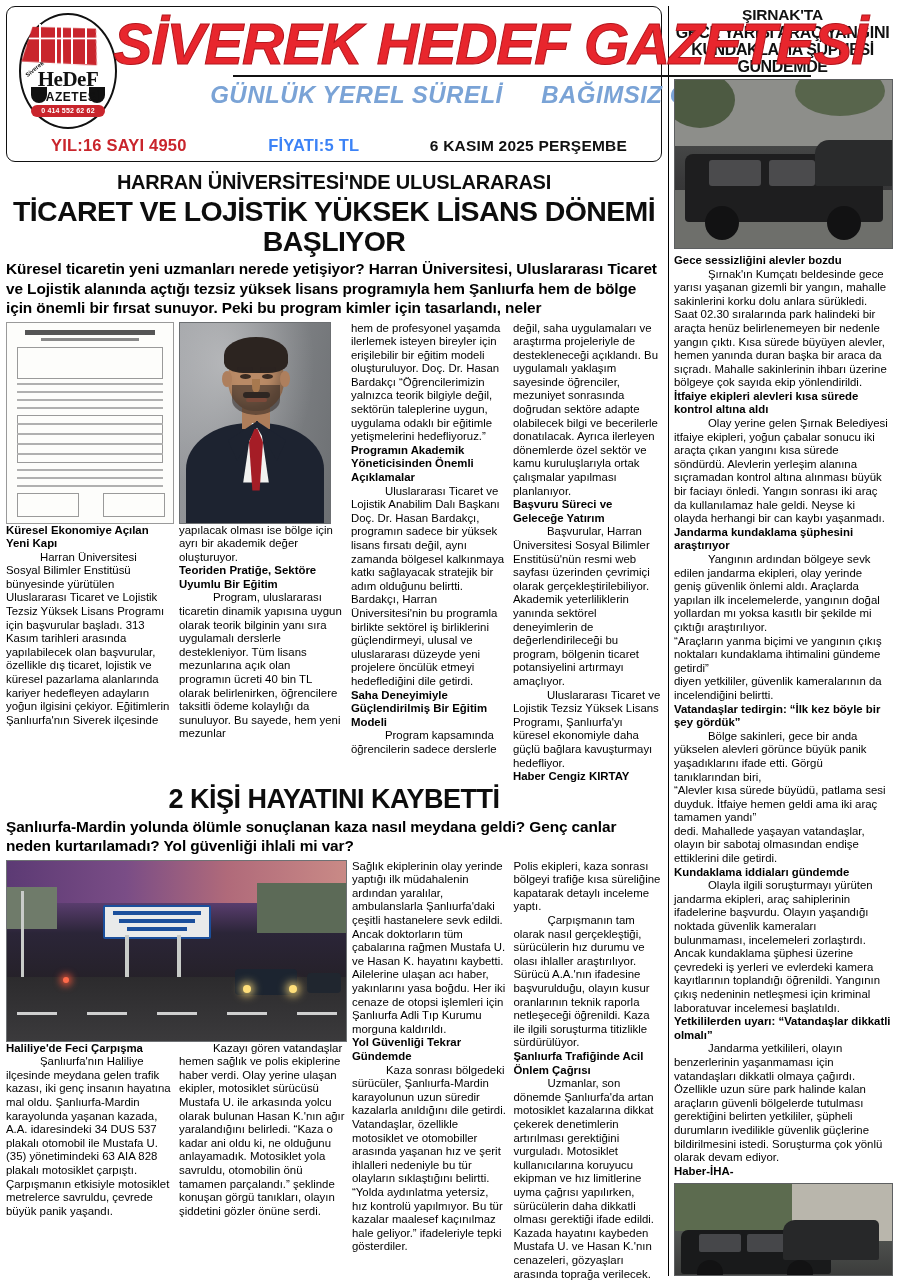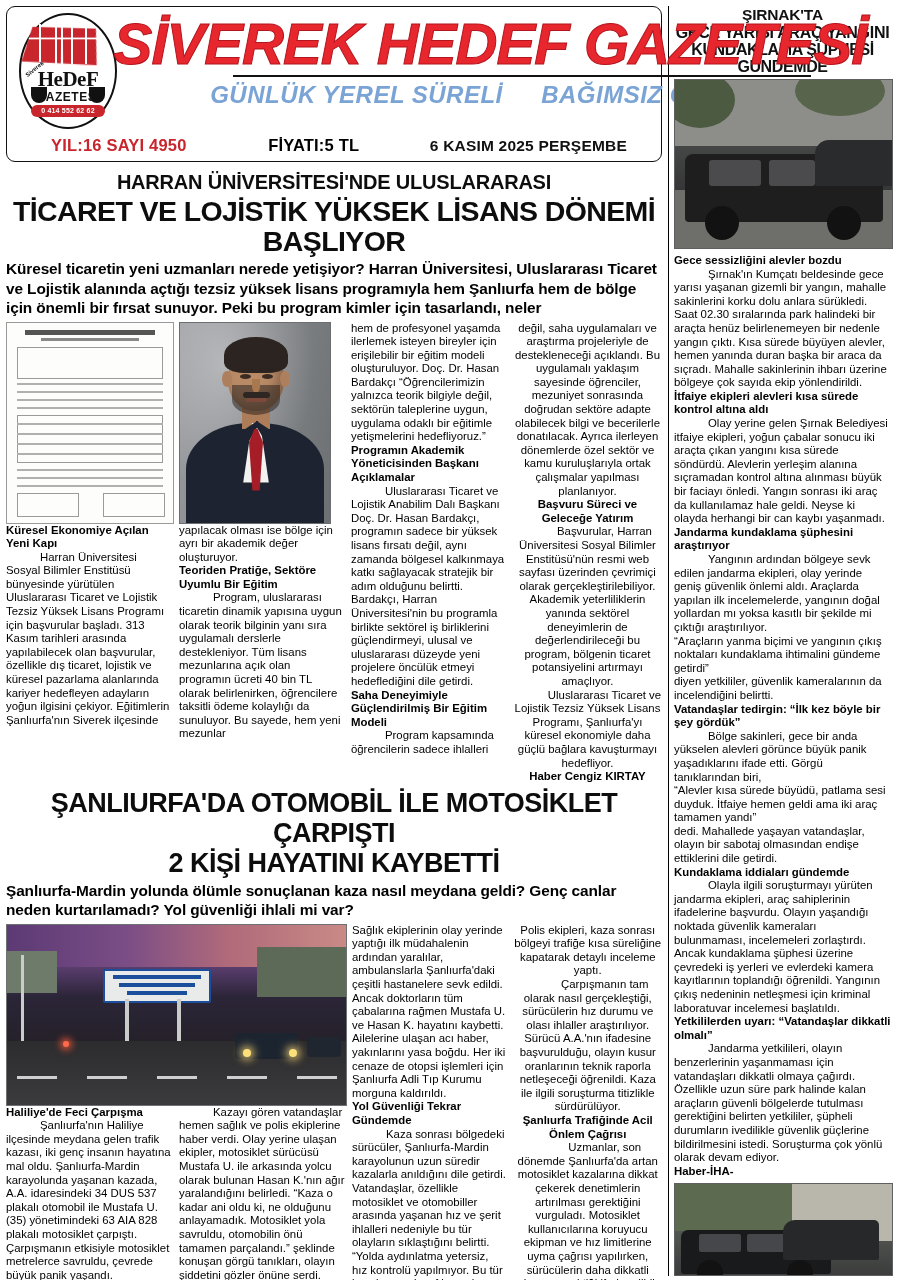--- a/index.html
+++ b/index.html
@@ -108,21 +108,21 @@
     margin-top:4px;
     white-space:nowrap;
   }
   .mast-sub .gap{display:inline-block;width:24px;}
   .mast-info{
     display:flex;justify-content:space-between;align-items:center;
     margin-top:7px;padding:0 26px 0 36px;
     font-weight:bold;font-size:16.5px;letter-spacing:0.2px;
   }
   .mast-info .red{color:#c9252c;}
-  .mast-info .blk{color:#000000;padding-left:11px;}
+  .mast-info .blk{color:#3b82f6;padding-left:11px;}
   .mast-info .date{color:#111;font-size:15.5px;}
 
   
   .hl{
     text-align:center;font-weight:bold;color:#0d0d0d;
     font-family:"Liberation Sans","DejaVu Sans",sans-serif;
   }
   .hl1-a{font-size:20px;line-height:26px;letter-spacing:-0.2px;margin-top:7px;}
   .hl1-b{font-size:28.5px;line-height:30px;letter-spacing:-0.6px;margin-top:1px;}
   .lead{
@@ -135,21 +135,21 @@
 
   
   .story1{margin-top:4px;display:flex;gap:7px;}
   .col{font-size:11.4px;line-height:13.6px;text-align:left;}
   .col p{margin:0;}
   .col p.ind{text-indent:34px;}
   .col h4{margin:0;font-size:11.4px;line-height:13.6px;font-weight:bold;}
   .c1{width:166px;}
   .c2{width:166px;}
   .c3{width:156px;}
-  .c4{width:150px;text-align:center;}
+  .c4{width:150px;}
 
   
   .form-scan{
     width:166px;height:200px;background:#fdfdfb;border:1px solid #9a9a9a;
     position:relative;overflow:hidden;
   }
   .form-scan .fs-title{position:absolute;left:18px;top:7px;right:18px;height:5px;background:#555;}
   .form-scan .fs-title2{position:absolute;left:34px;top:15px;right:34px;height:3px;background:#888;}
   .form-scan .ln{position:absolute;height:2px;background:#b0b0b0;left:10px;right:10px;}
   .form-scan .box{position:absolute;border:1px solid #9a9a9a;}
@@ -353,36 +353,35 @@
             <div class="moust"></div>
             <div class="mouth"></div>
         </div>
         <p>yapılacak olması ise bölge için ayrı bir akademik değer oluşturuyor.</p>
         <h4>Teoriden Pratiğe, Sektöre Uyumlu Bir Eğitim</h4>
         <p class="ind">Program, uluslararası ticaretin dinamik yapısına uygun olarak teorik bilginin yanı sıra uygulamalı derslerle destekleniyor. Tüm lisans mezunlarına açık olan programın ücreti 40 bin TL olarak belirlenirken, öğrencilere taksitli ödeme kolaylığı da sunuluyor. Bu sayede, hem yeni mezunlar</p>
       </div>
 
       <div class="col c3">
         <p>hem de profesyonel yaşamda ilerlemek isteyen bireyler için erişilebilir bir eğitim modeli oluşturuluyor. Doç. Dr. Hasan Bardakçı “Öğrencilerimizin yalnızca teorik bilgiyle değil, sektörün taleplerine uygun, uygulama odaklı bir eğitimle yetişmelerini hedefliyoruz.”</p>
-        <h4>Programın Akademik Yöneticisinden Başkanı Açıklamalar</h4>
+        <h4>Programın Akademik Yöneticisinden Önemli Açıklamalar</h4>
         <p class="ind">Uluslararası Ticaret ve Lojistik Anabilim Dalı Başkanı Doç. Dr. Hasan Bardakçı, programın sadece bir yüksek lisans fırsatı değil, aynı zamanda bölgesel kalkınmaya katkı sağlayacak stratejik bir adım olduğunu belirtti. Bardakçı, Harran Üniversitesi'nin bu programla birlikte sektörel iş birliklerini güçlendirmeyi, ulusal ve uluslararası düzeyde yeni projelere öncülük etmeyi hedeflediğini dile getirdi.</p>
         <h4>Saha Deneyimiyle Güçlendirilmiş Bir Eğitim Modeli</h4>
-        <p class="ind">Program kapsamında öğrencilerin sadece ihlalleri</p>
+        <p class="ind">Program kapsamında öğrencilerin sadece derslerle</p>
       </div>
 
       <div class="col c4">
         <p>değil, saha uygulamaları ve araştırma projeleriyle de destekleneceği açıklandı. Bu uygulamalı yaklaşım sayesinde öğrenciler, mezuniyet sonrasında doğrudan sektöre adapte olabilecek bilgi ve becerilerle donatılacak. Ayrıca ilerleyen dönemlerde özel sektör ve kamu kuruluşlarıyla ortak çalışmalar yapılması planlanıyor.</p>
         <h4>Başvuru Süreci ve Geleceğe Yatırım</h4>
         <p class="ind">Başvurular, Harran Üniversitesi Sosyal Bilimler Enstitüsü'nün resmi web sayfası üzerinden çevrimiçi olarak gerçekleştirilebiliyor. Akademik yeterliliklerin yanında sektörel deneyimlerin de değerlendirileceği bu program, bölgenin ticaret potansiyelini artırmayı amaçlıyor.</p>
         <p class="ind">Uluslararası Ticaret ve Lojistik Tezsiz Yüksek Lisans Programı, Şanlıurfa'yı küresel ekonomiyle daha güçlü bağlara kavuşturmayı hedefliyor.</p>
         <h4>Haber Cengiz KIRTAY</h4>
       </div>
     </div>
 
-    <div class="hl hl2-a">ŞANLIURFA'DA OTOMOBİL İLE MOTOSİKLET ÇARPIŞTI</div>
     <div class="hl hl2-b">2 KİŞİ HAYATINI KAYBETTİ</div>
     <div class="lead">Şanlıurfa-Mardin yolunda ölümle sonuçlanan kaza nasıl meydana geldi? Genç canlar neden kurtarılamadı? Yol güvenliği ihlali mi var?</div>
 
     <div class="story1">
 
       <div class="col" style="width:339px;">
         <div class="acc-photo" style="width:339px;height:180px;">
           <div class="sky"></div>
           <div class="bld" style="left:0;top:26px;width:50px;height:42px;"></div>
           <div class="bld" style="left:250px;top:22px;width:90px;height:50px;background:#5c6a57;"></div>

